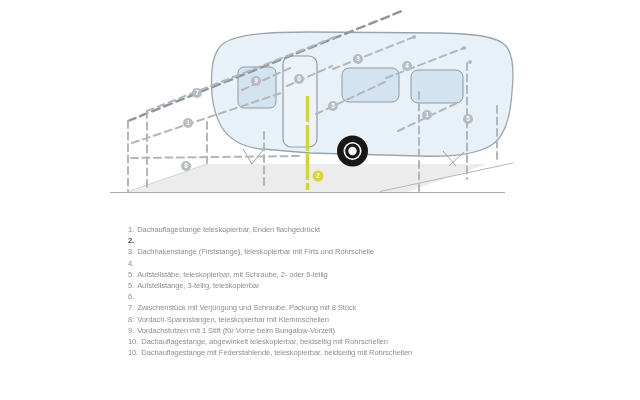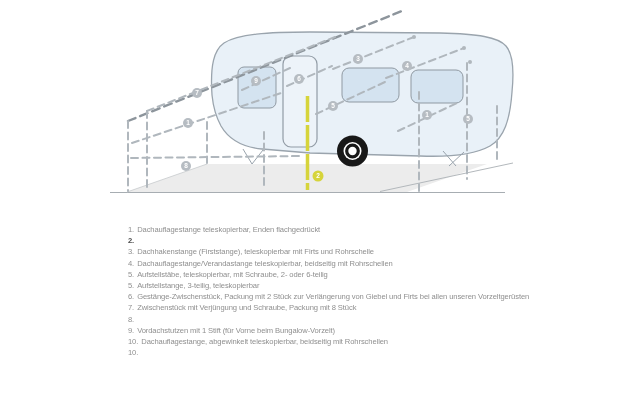--- a/index.html
+++ b/index.html
@@ -104,46 +104,46 @@
       </div>
       <div class="lrow bold">
         <span class="num">2.</span>
       </div>
       <div class="lrow">
         <span class="num">3.</span>
         <span>Dachhakenstange (Firststange), teleskopierbar mit Firts und Rohrschelle</span>
       </div>
       <div class="lrow">
         <span class="num">4.</span>
-        <span>Dachauflagestange/Verandastange teleskopierbar, beidseitig mit Rohrschellen</span>
       </div>
       <div class="lrow">
         <span class="num">5.</span>
         <span>Aufstellstäbe, teleskopierbar, mit Schraube, 2- oder 6-teilig</span>
       </div>
       <div class="lrow">
         <span class="num">5.</span>
         <span>Aufstellstange, 3-teilig, teleskopierbar</span>
       </div>
       <div class="lrow">
         <span class="num">6.</span>
-        <span>Gestänge-Zwischenstück, Packung mit 2 Stück zur Verlängerung von Giebel und Firts bei allen unseren Vorzeltgerüsten</span>
       </div>
       <div class="lrow">
         <span class="num">7.</span>
         <span>Zwischenstück mit Verjüngung und Schraube, Packung mit 8 Stück</span>
       </div>
       <div class="lrow">
         <span class="num">8.</span>
+        <span>Vordach-Spannstangen, teleskopierbar mit Klemmschellen</span>
       </div>
       <div class="lrow">
         <span class="num">9.</span>
         <span>Vordachstutzen mit 1 Stift (für Vorne beim Bungalow-Vorzelt)</span>
       </div>
       <div class="lrow">
         <span class="num">10.</span>
         <span>Dachauflagestange, abgewinkelt teleskopierbar, beidseitig mit Rohrschellen</span>
       </div>
       <div class="lrow">
         <span class="num">10.</span>
+        <span>Dachauflagestange mit Federstahlende, teleskopierbar, beidseitig mit Rohrschellen</span>
       </div>
     </div>
 </div>
 
 </body></html>

